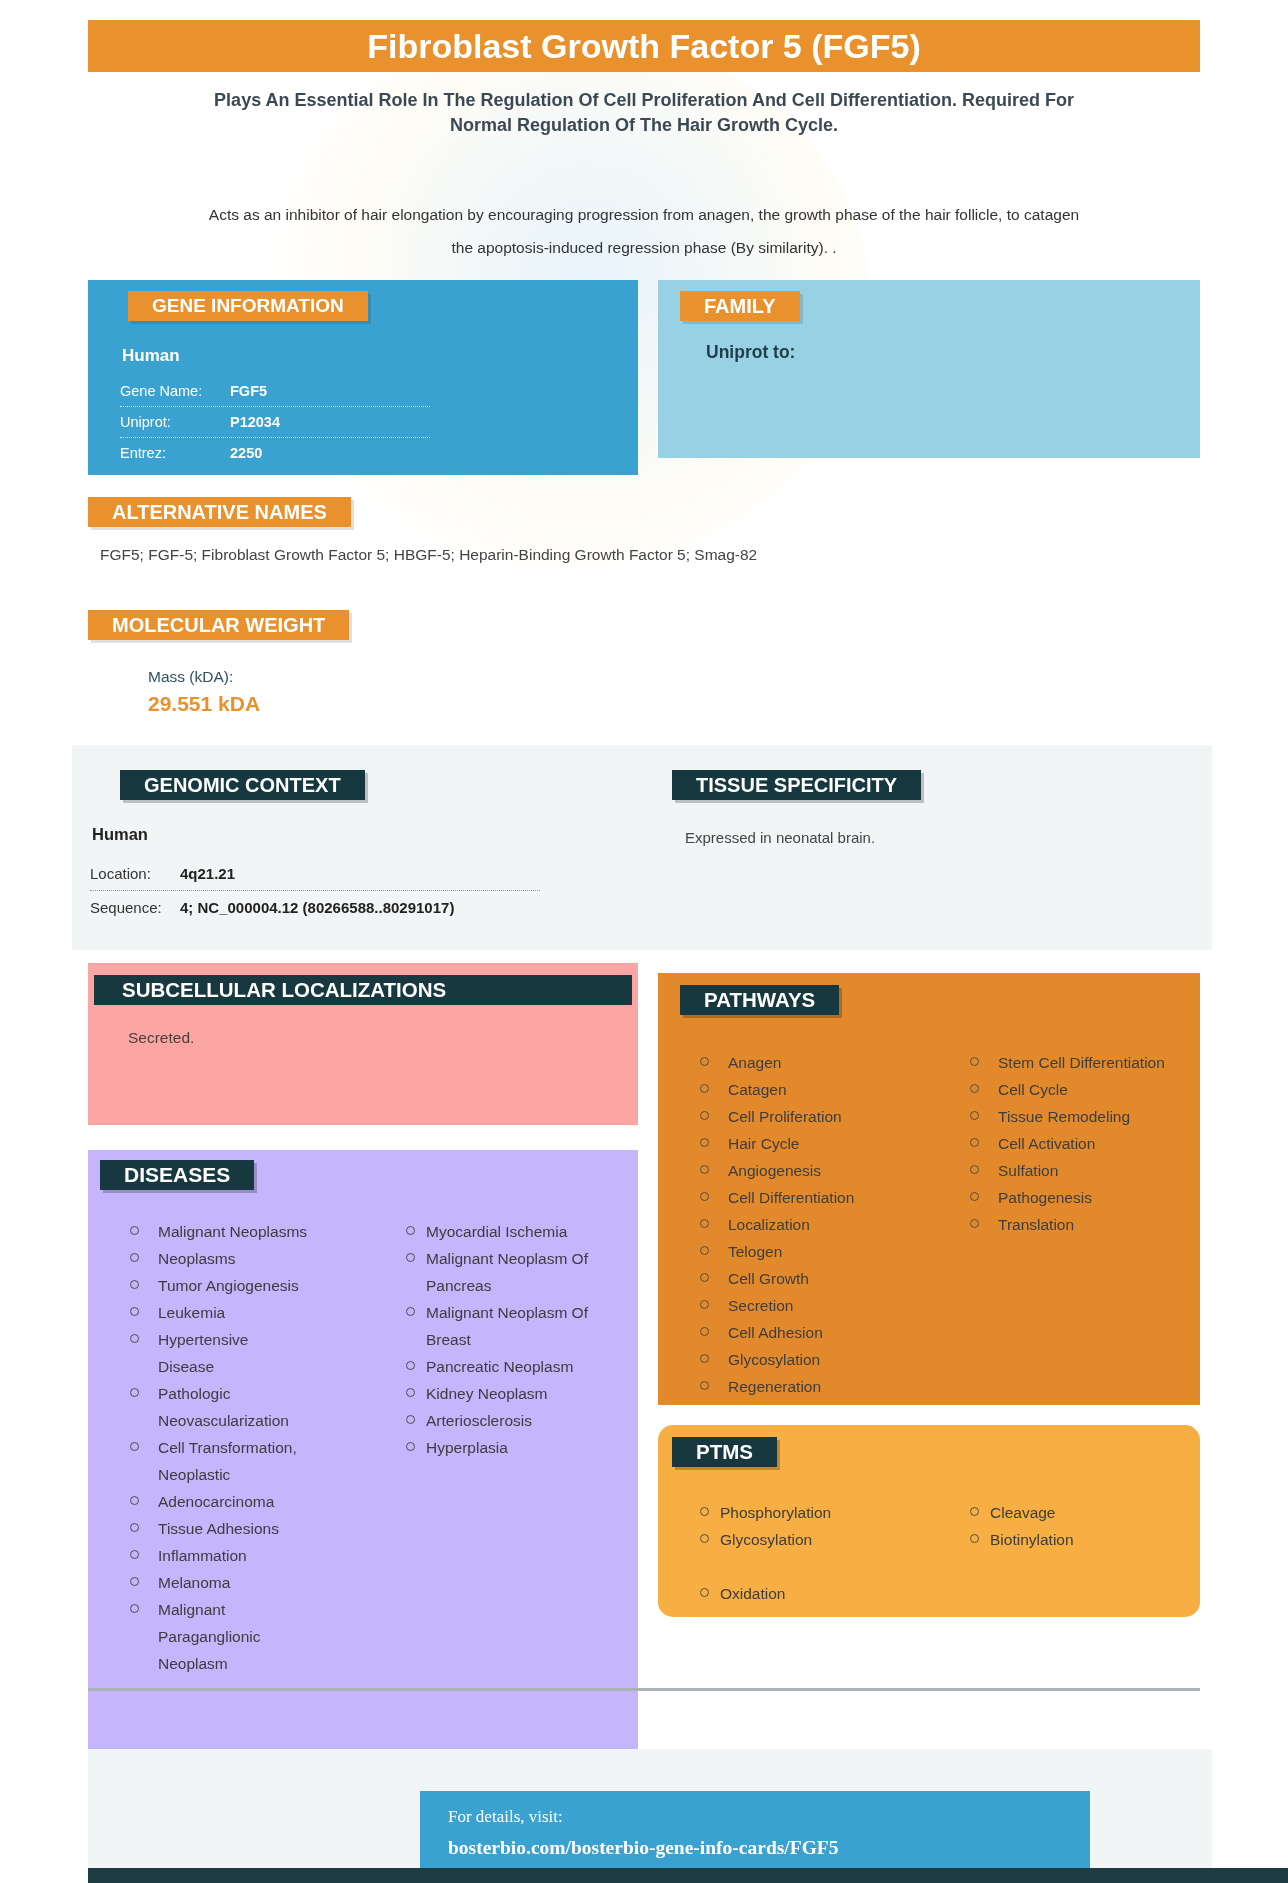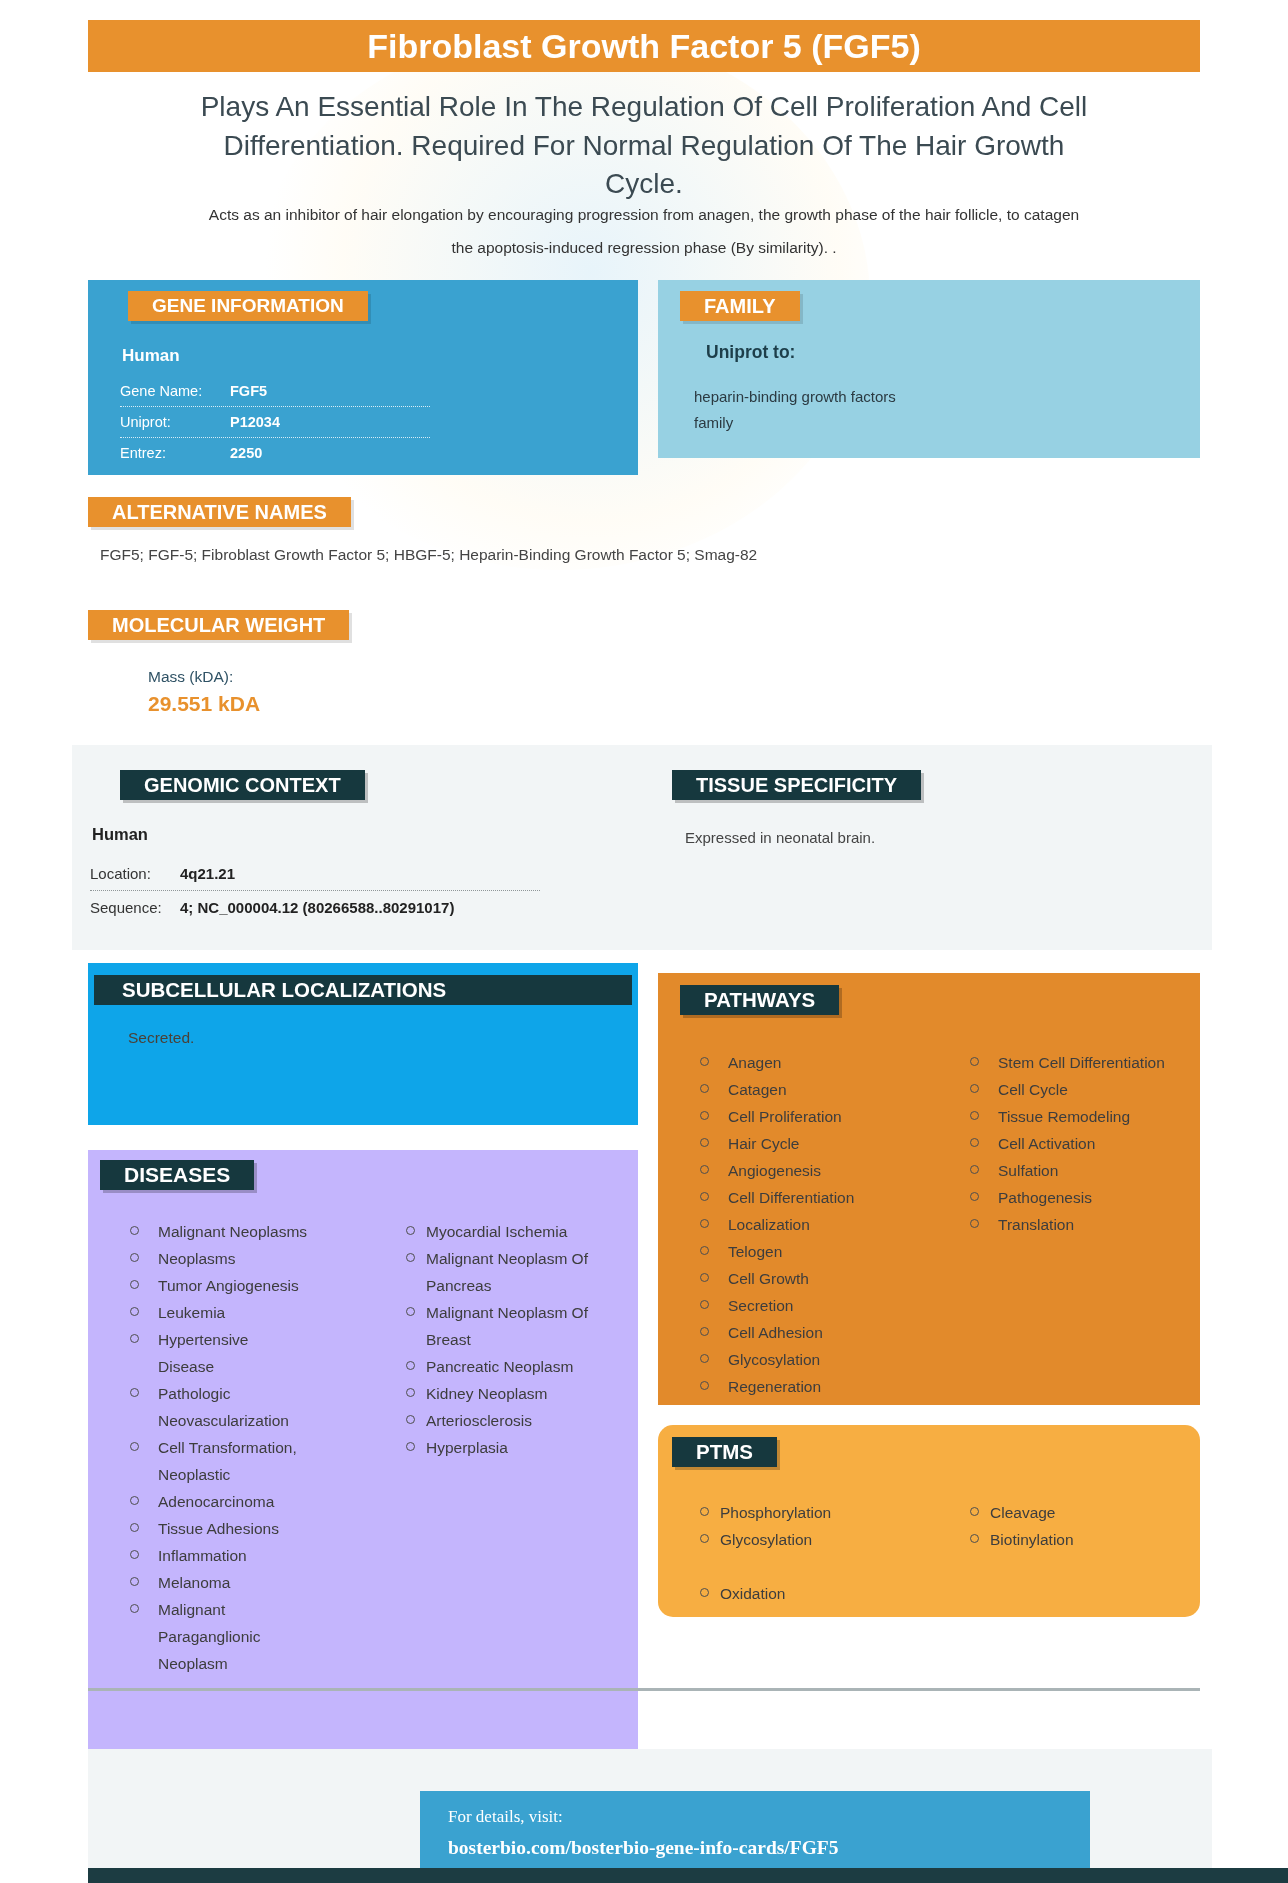--- a/index.html
+++ b/index.html
@@ -9,21 +9,21 @@
 
   
   .watermark{left:250px;top:30px;width:620px;height:540px;border-radius:50%;
     background:radial-gradient(circle at 55% 45%, rgba(170,215,238,0.28) 0%, rgba(255,243,214,0.22) 55%, rgba(255,255,255,0) 72%);}
 
   
   .banner{left:88px;top:20px;width:1112px;height:52px;background:#E8912D;
           color:#ffffff;font-size:34px;font-weight:bold;text-align:center;line-height:52px;}
 
   .headline{left:194px;top:88px;width:900px;text-align:center;color:#3B4A52;
-            font-size:28px;font-weight:normal;line-height:1.38;}
+            font-size:18px;font-weight:bold;line-height:1.38;}
   .description{left:204px;top:198px;width:880px;text-align:center;color:#333333;
                font-size:15.5px;line-height:33px;}
 
   
   .ribbon-orange{display:inline-block;background:#E8912D;color:#ffffff;font-weight:bold;
                  font-size:20px;height:30px;line-height:30px;padding:0 24px;
                  box-shadow:3px 3px 0 rgba(0,0,0,0.12);}
   .ribbon-dark{display:inline-block;background:#16383E;color:#ffffff;font-weight:bold;
                font-size:20px;height:30px;line-height:30px;padding:0 24px;
                box-shadow:3px 3px 0 rgba(0,0,0,0.22);}
@@ -58,21 +58,21 @@
   .ts-ribbon{position:absolute;left:600px;top:25px;}
   .gc-species{position:absolute;left:20px;top:80px;font-size:16.5px;font-weight:bold;color:#222;}
   .gc-rows{position:absolute;left:18px;top:112px;width:450px;}
   .gc-row{display:flex;font-size:15px;color:#333;padding:8px 0;}
   .gc-row.sep{border-bottom:1.5px dotted #8F9698;}
   .gc-row .lbl{width:90px;}
   .gc-row .val{font-weight:bold;color:#222;}
   .ts-value{position:absolute;left:613px;top:84px;font-size:15px;color:#444;}
 
   
-  .subcell-box{left:88px;top:963px;width:550px;height:162px;background:#0ea5e9;}
+  .subcell-box{left:88px;top:963px;width:550px;height:162px;background:#fca5a5;}
   .subcell-box .ribbon-dark{position:absolute;left:6px;top:12px;right:6px;padding:0 0 0 28px;
                             font-size:20.5px;box-shadow:none;}
   .subcell-val{position:absolute;left:40px;top:66px;font-size:15.5px;color:#4A4136;}
 
   
   .pathways-box{left:658px;top:973px;width:542px;height:432px;background:#E28A2B;}
   .pathways-box .ribbon-dark{position:absolute;left:22px;top:12px;font-size:20.5px;}
   .ptms-box{left:658px;top:1425px;width:542px;height:192px;background:#F7AE42;border-radius:15px;}
   .ptms-box .ribbon-dark{position:absolute;left:14px;top:12px;font-size:20.5px;}
   .diseases-box{left:88px;top:1150px;width:550px;height:607px;background:#c4b5fd;}
@@ -132,21 +132,20 @@
       <div class="info-row">
         <span class="lbl">Entrez:</span>
         <span class="val">2250</span>
       </div>
     </div>
   </div>
 
   <div class="abs family-box">
     <span class="ribbon-orange">FAMILY</span>
     <div class="belongs">Uniprot to:</div>
-    <div class="family-val">heparin-binding growth factors family</div>
   </div>
 
   <span class="abs ribbon-orange altnames-ribbon">ALTERNATIVE NAMES</span>
   <div class="abs altnames-text">FGF5; FGF-5; Fibroblast Growth Factor 5; HBGF-5; Heparin-Binding Growth Factor 5; Smag-82</div>
 
   <span class="abs ribbon-orange mw-ribbon">MOLECULAR WEIGHT</span>
   <div class="abs mass-label">Mass (kDA):</div>
   <div class="abs mass-value">29.551 kDA</div>
 
   <div class="abs gray-box">

